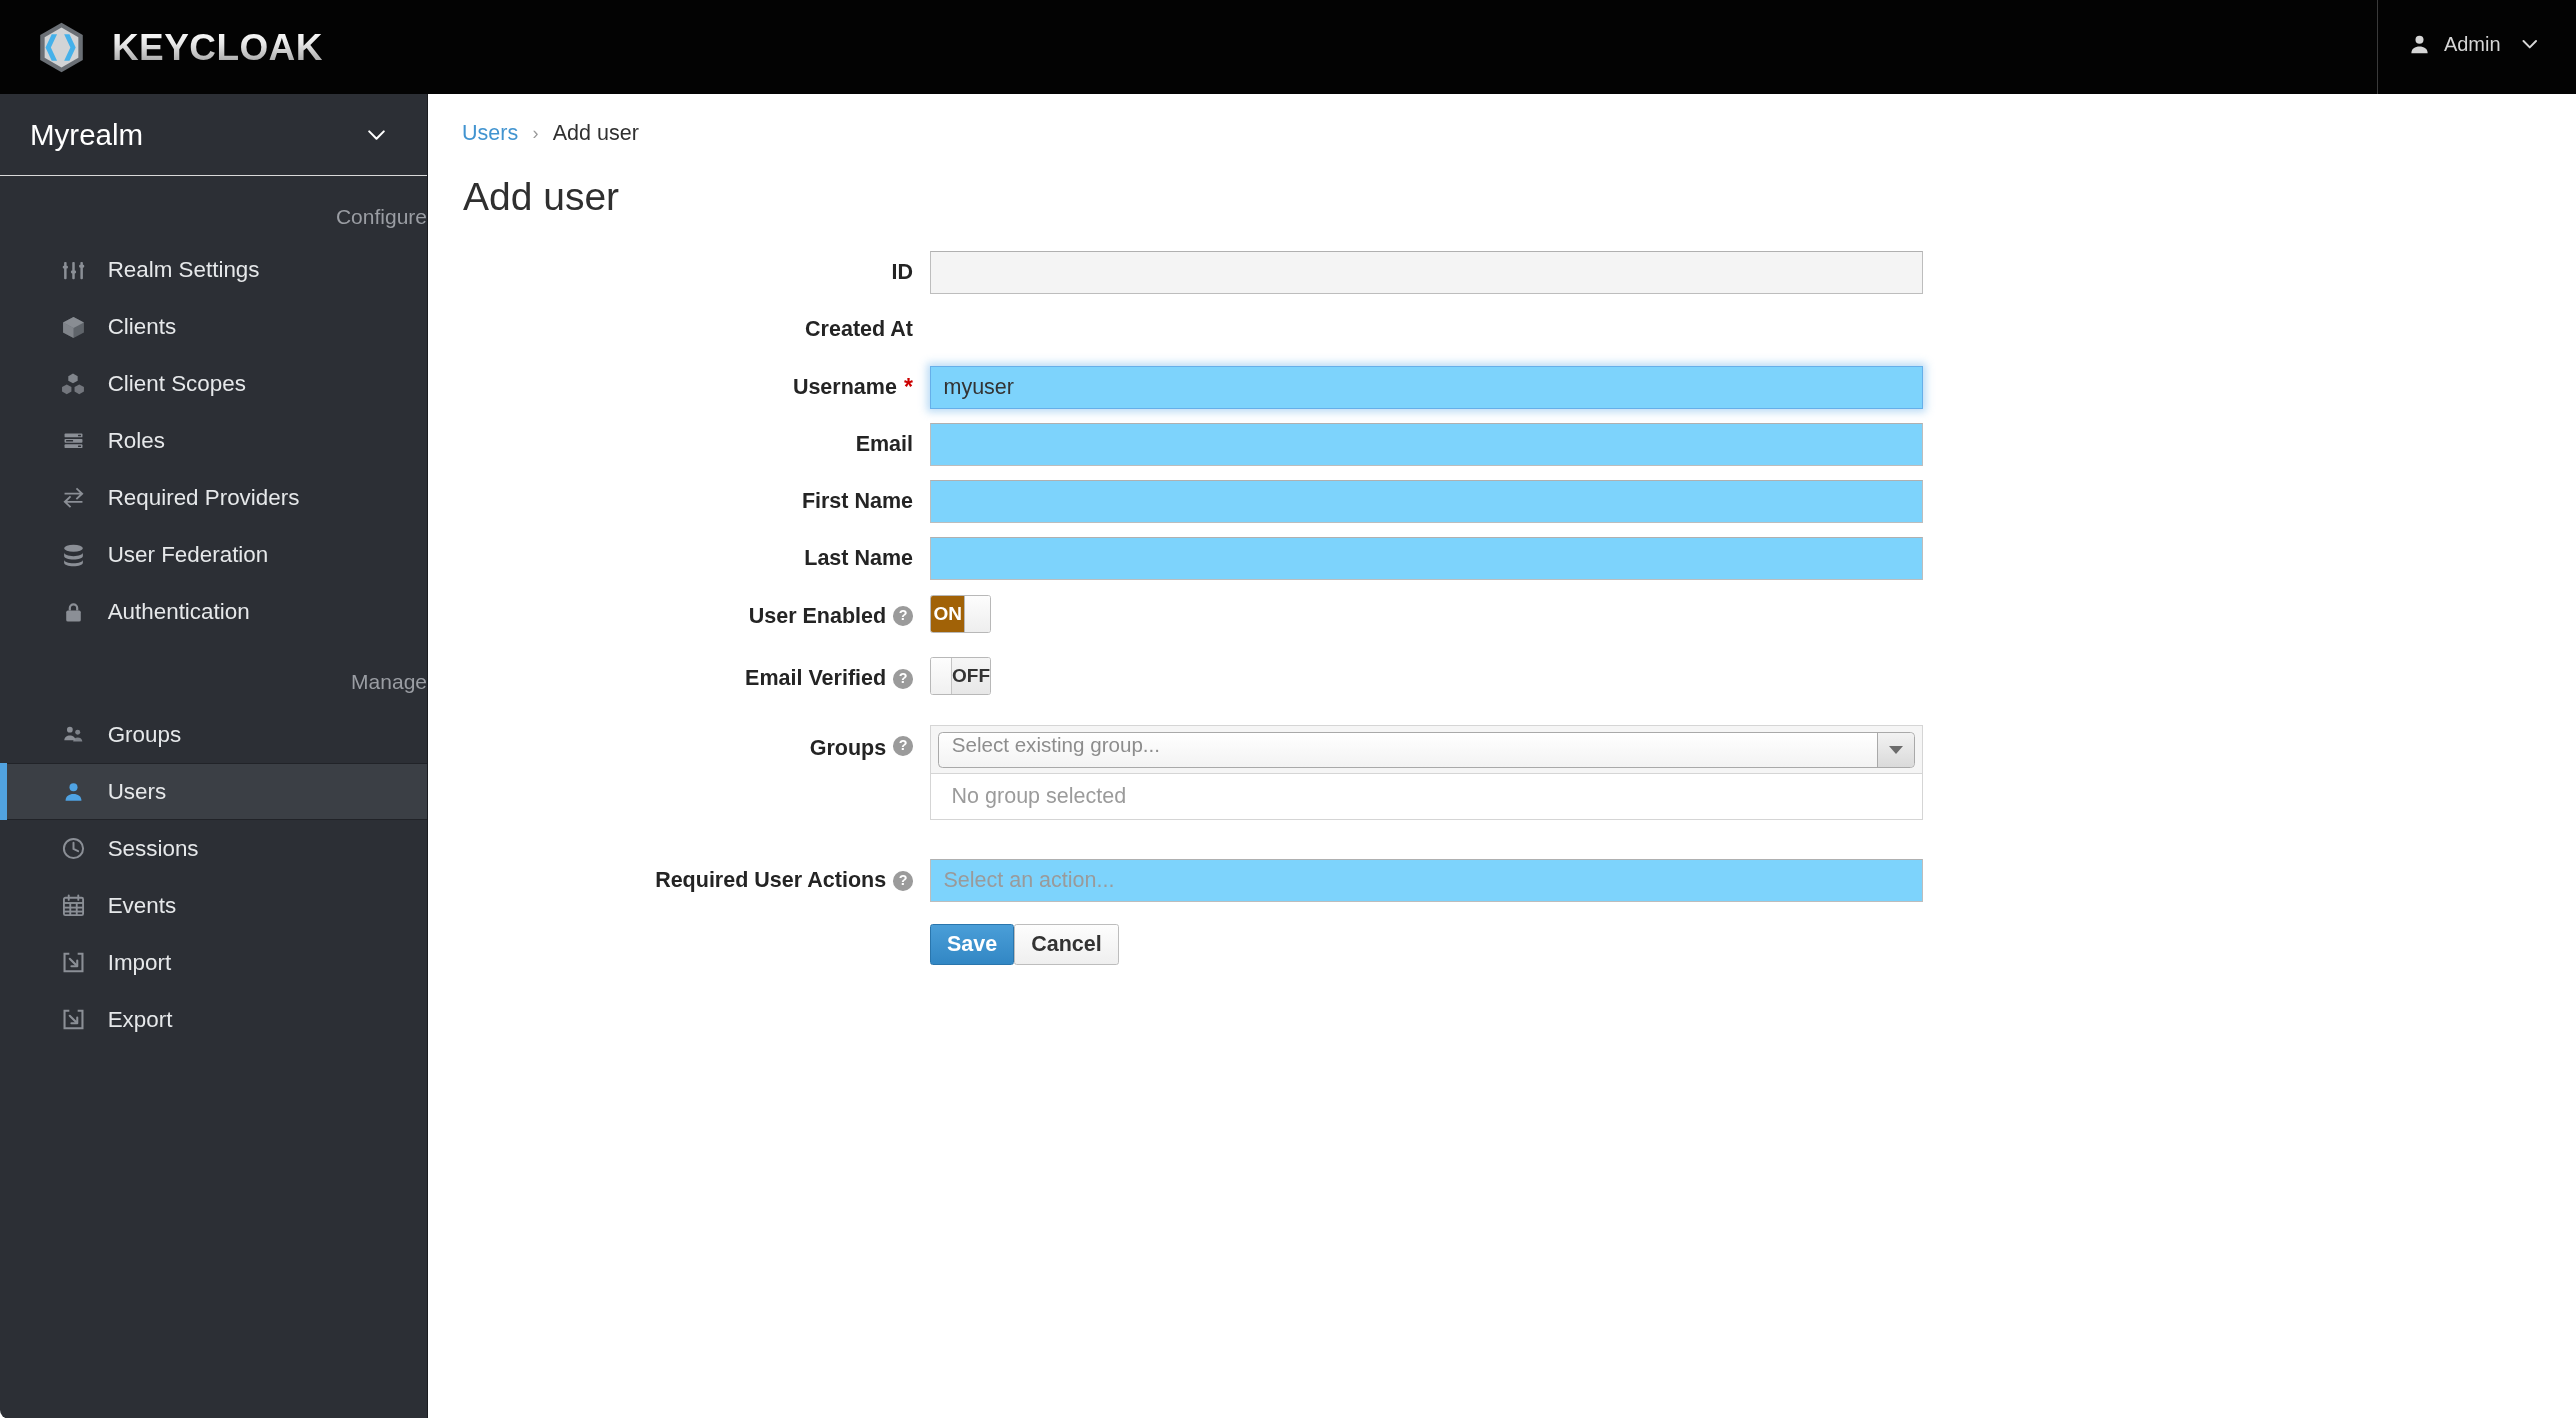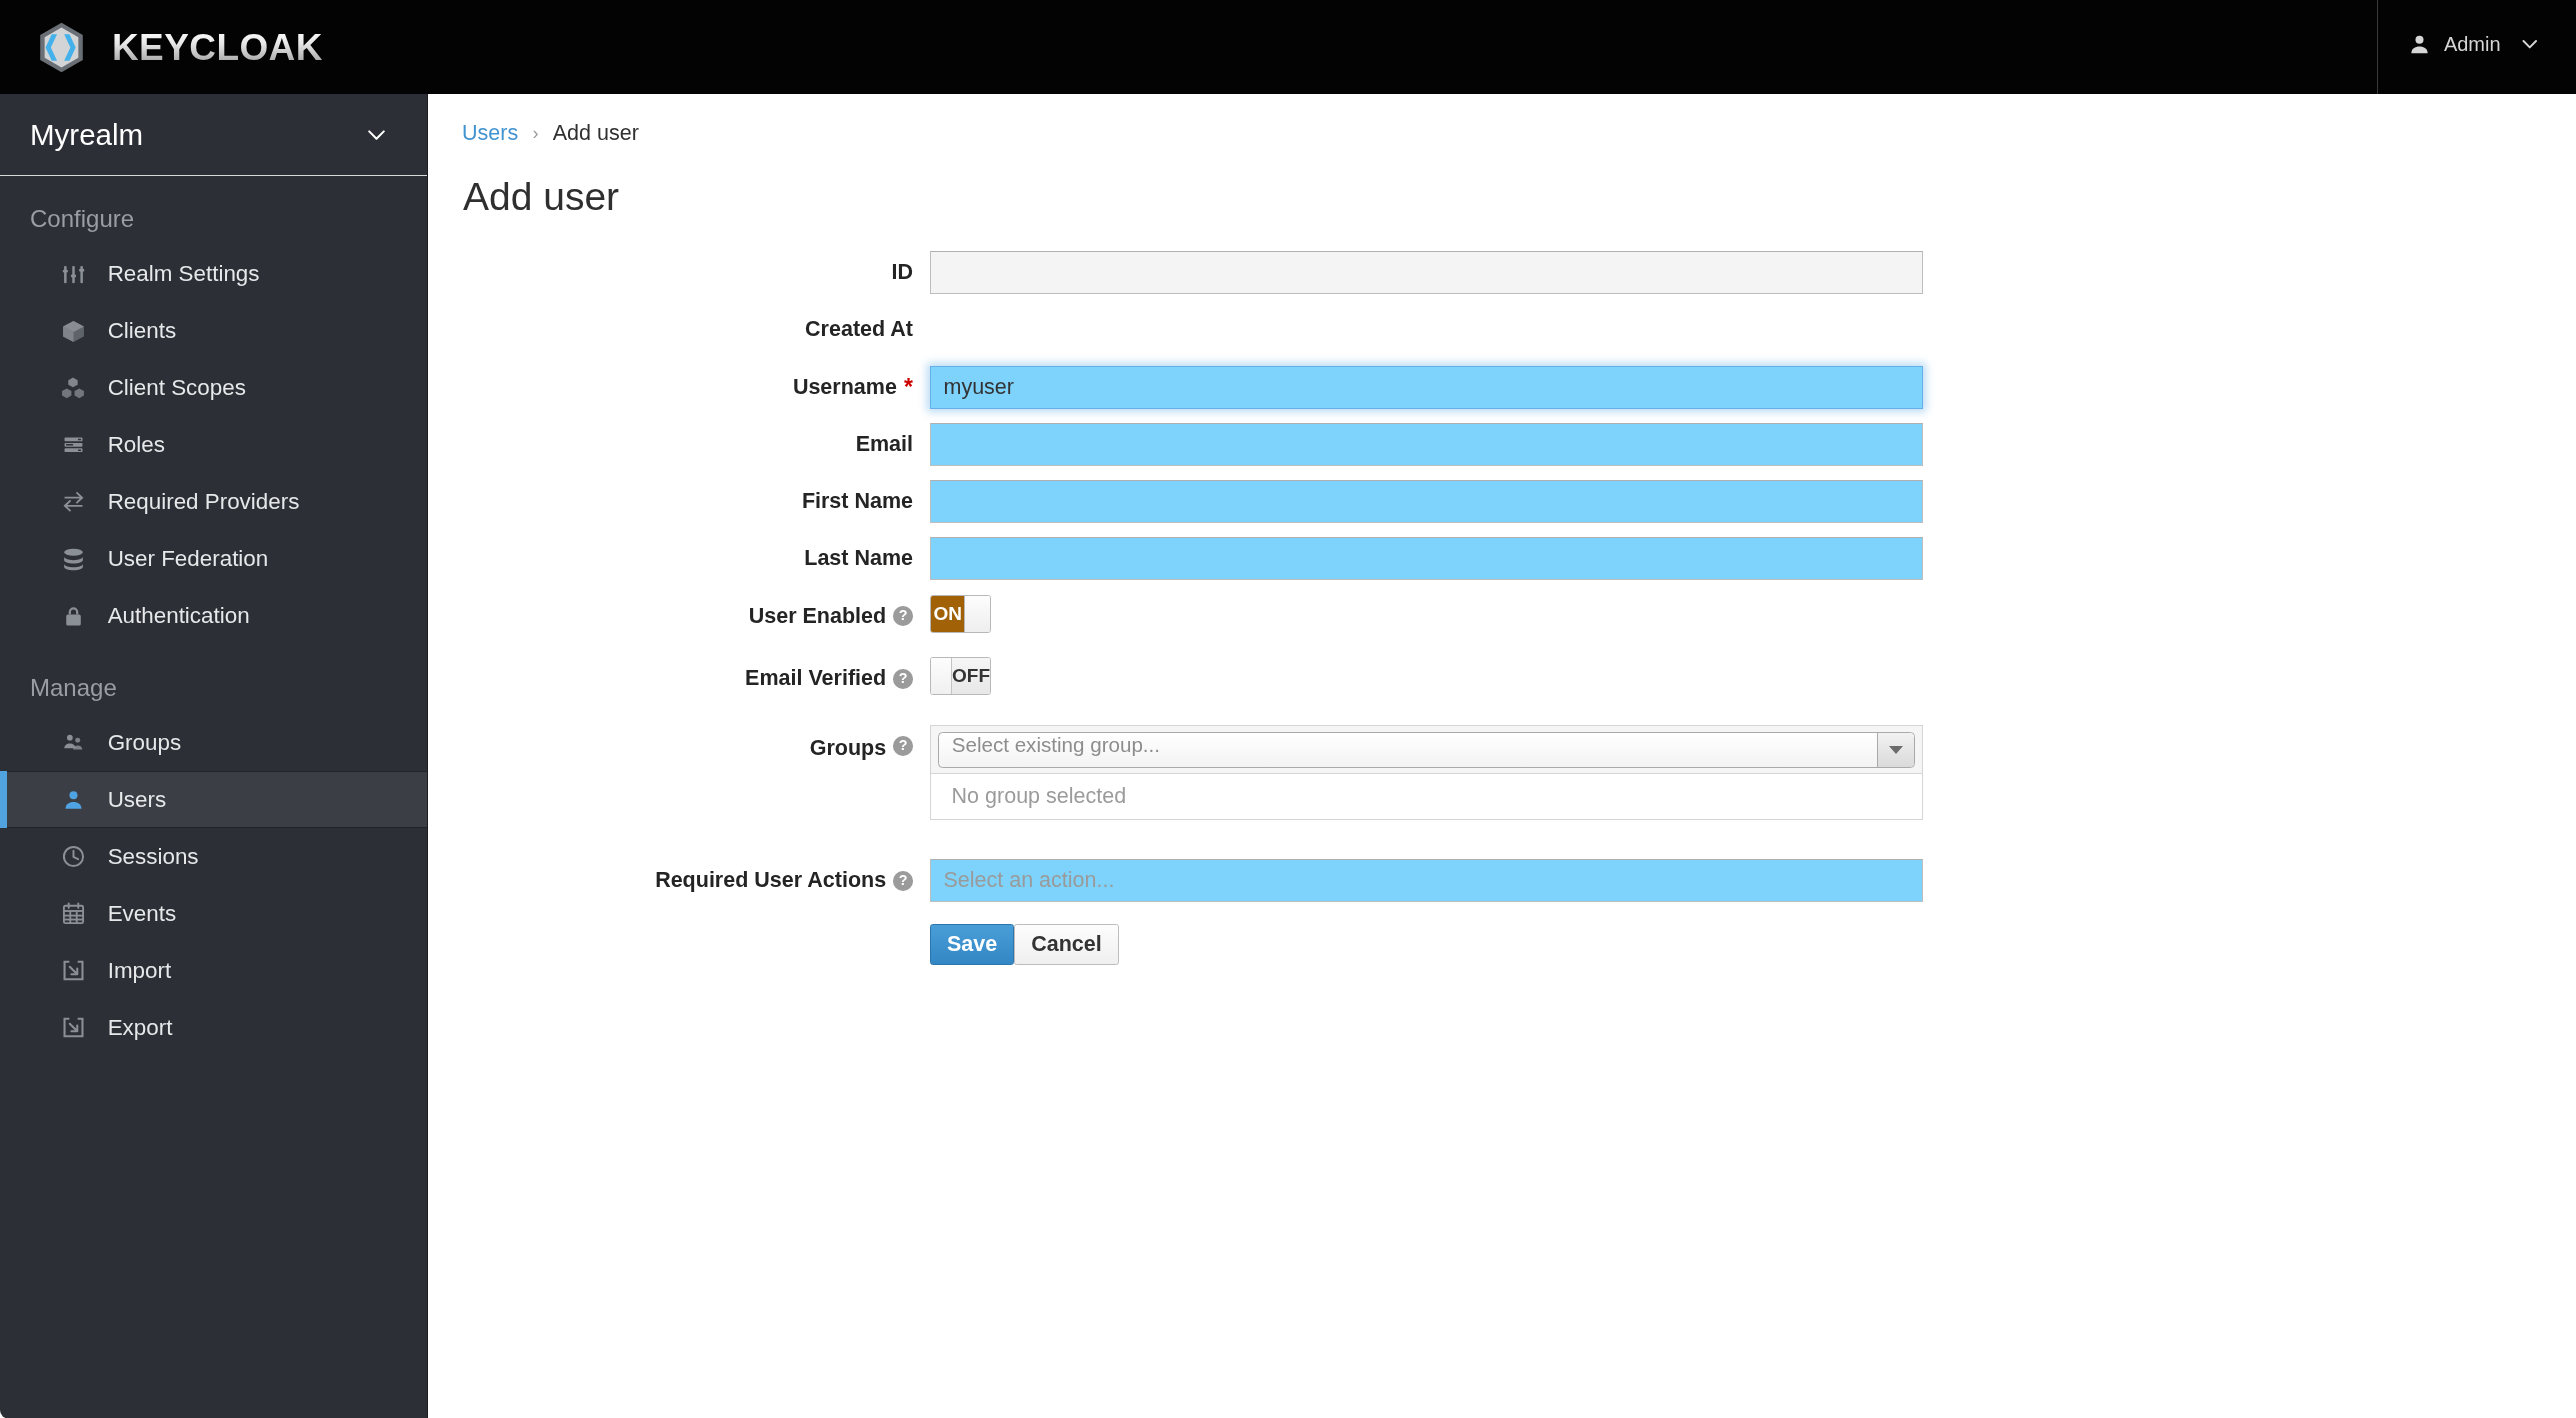--- a/index.html
+++ b/index.html
@@ -94,23 +94,24 @@
     cursor: pointer;
   }
   .realm-name {
     color: #ffffff;
     font-size: 29.5px;
     font-weight: 300;
   }
   .realm-caret { color: #ffffff; display:flex; }
   .nav-section {
     color: #9a9da3;
-    font-size: 24px;
+    font-size: 21px;
     padding: 29px 0 12.5px 30px;
     font-weight: 400;
+    text-align: right;
   }
   .nav-item {
     height: 57px;
     display: flex;
     align-items: center;
     padding-left: 58px;
     color: #e6e8ea;
     font-size: 22.4px;
     cursor: pointer;
     position: relative;

